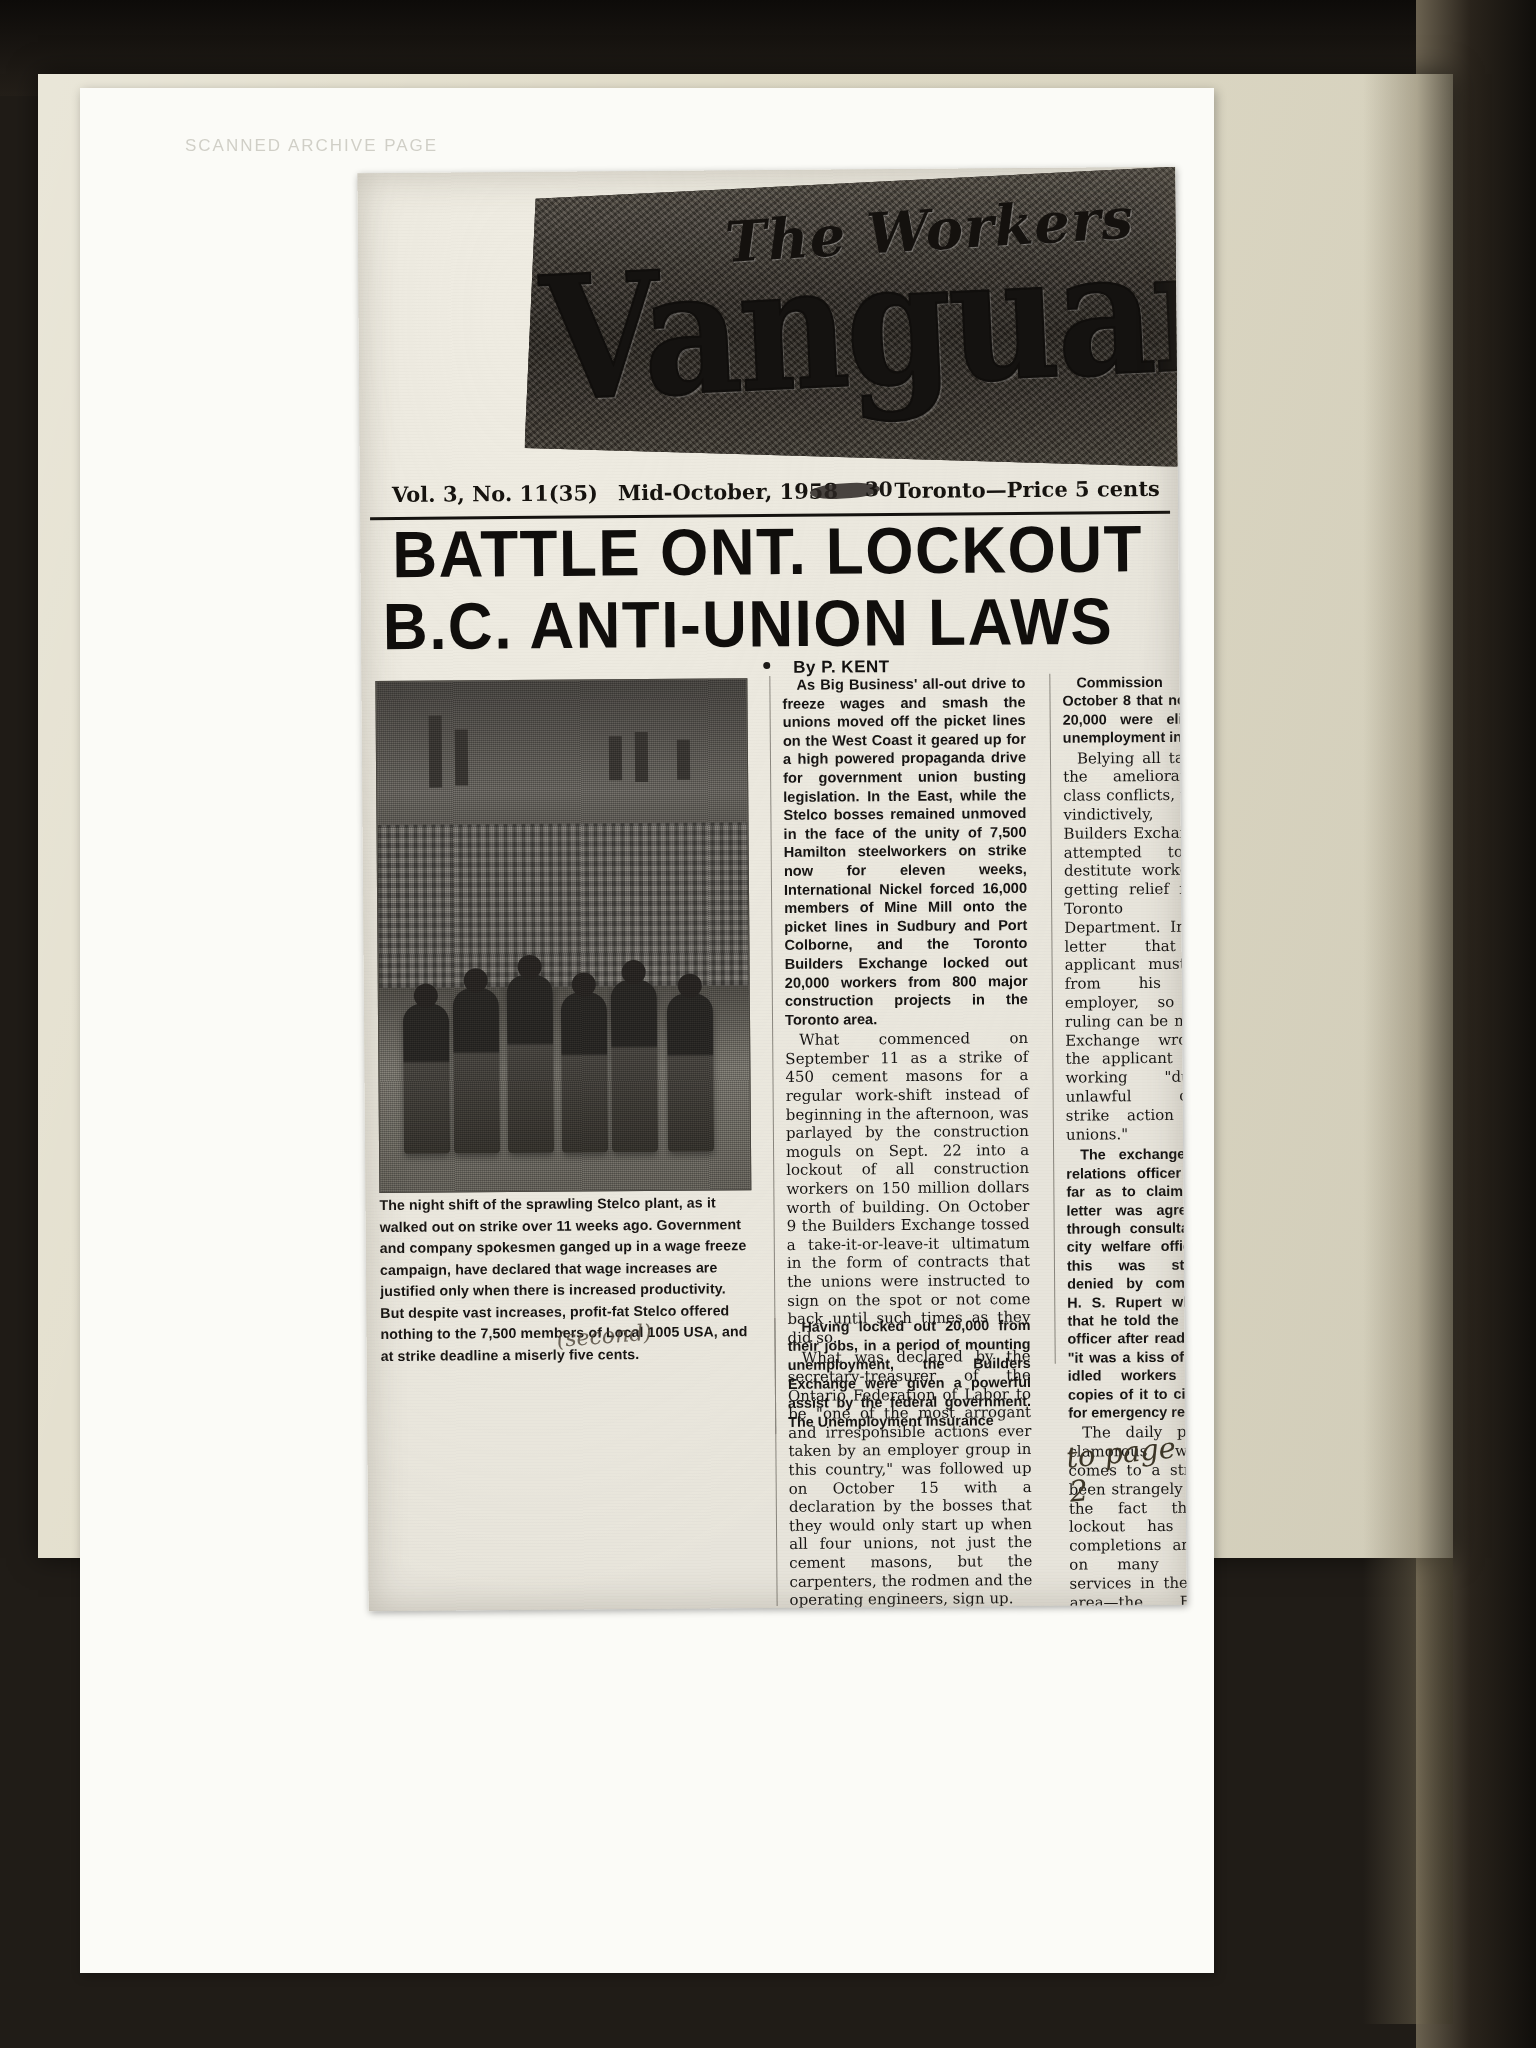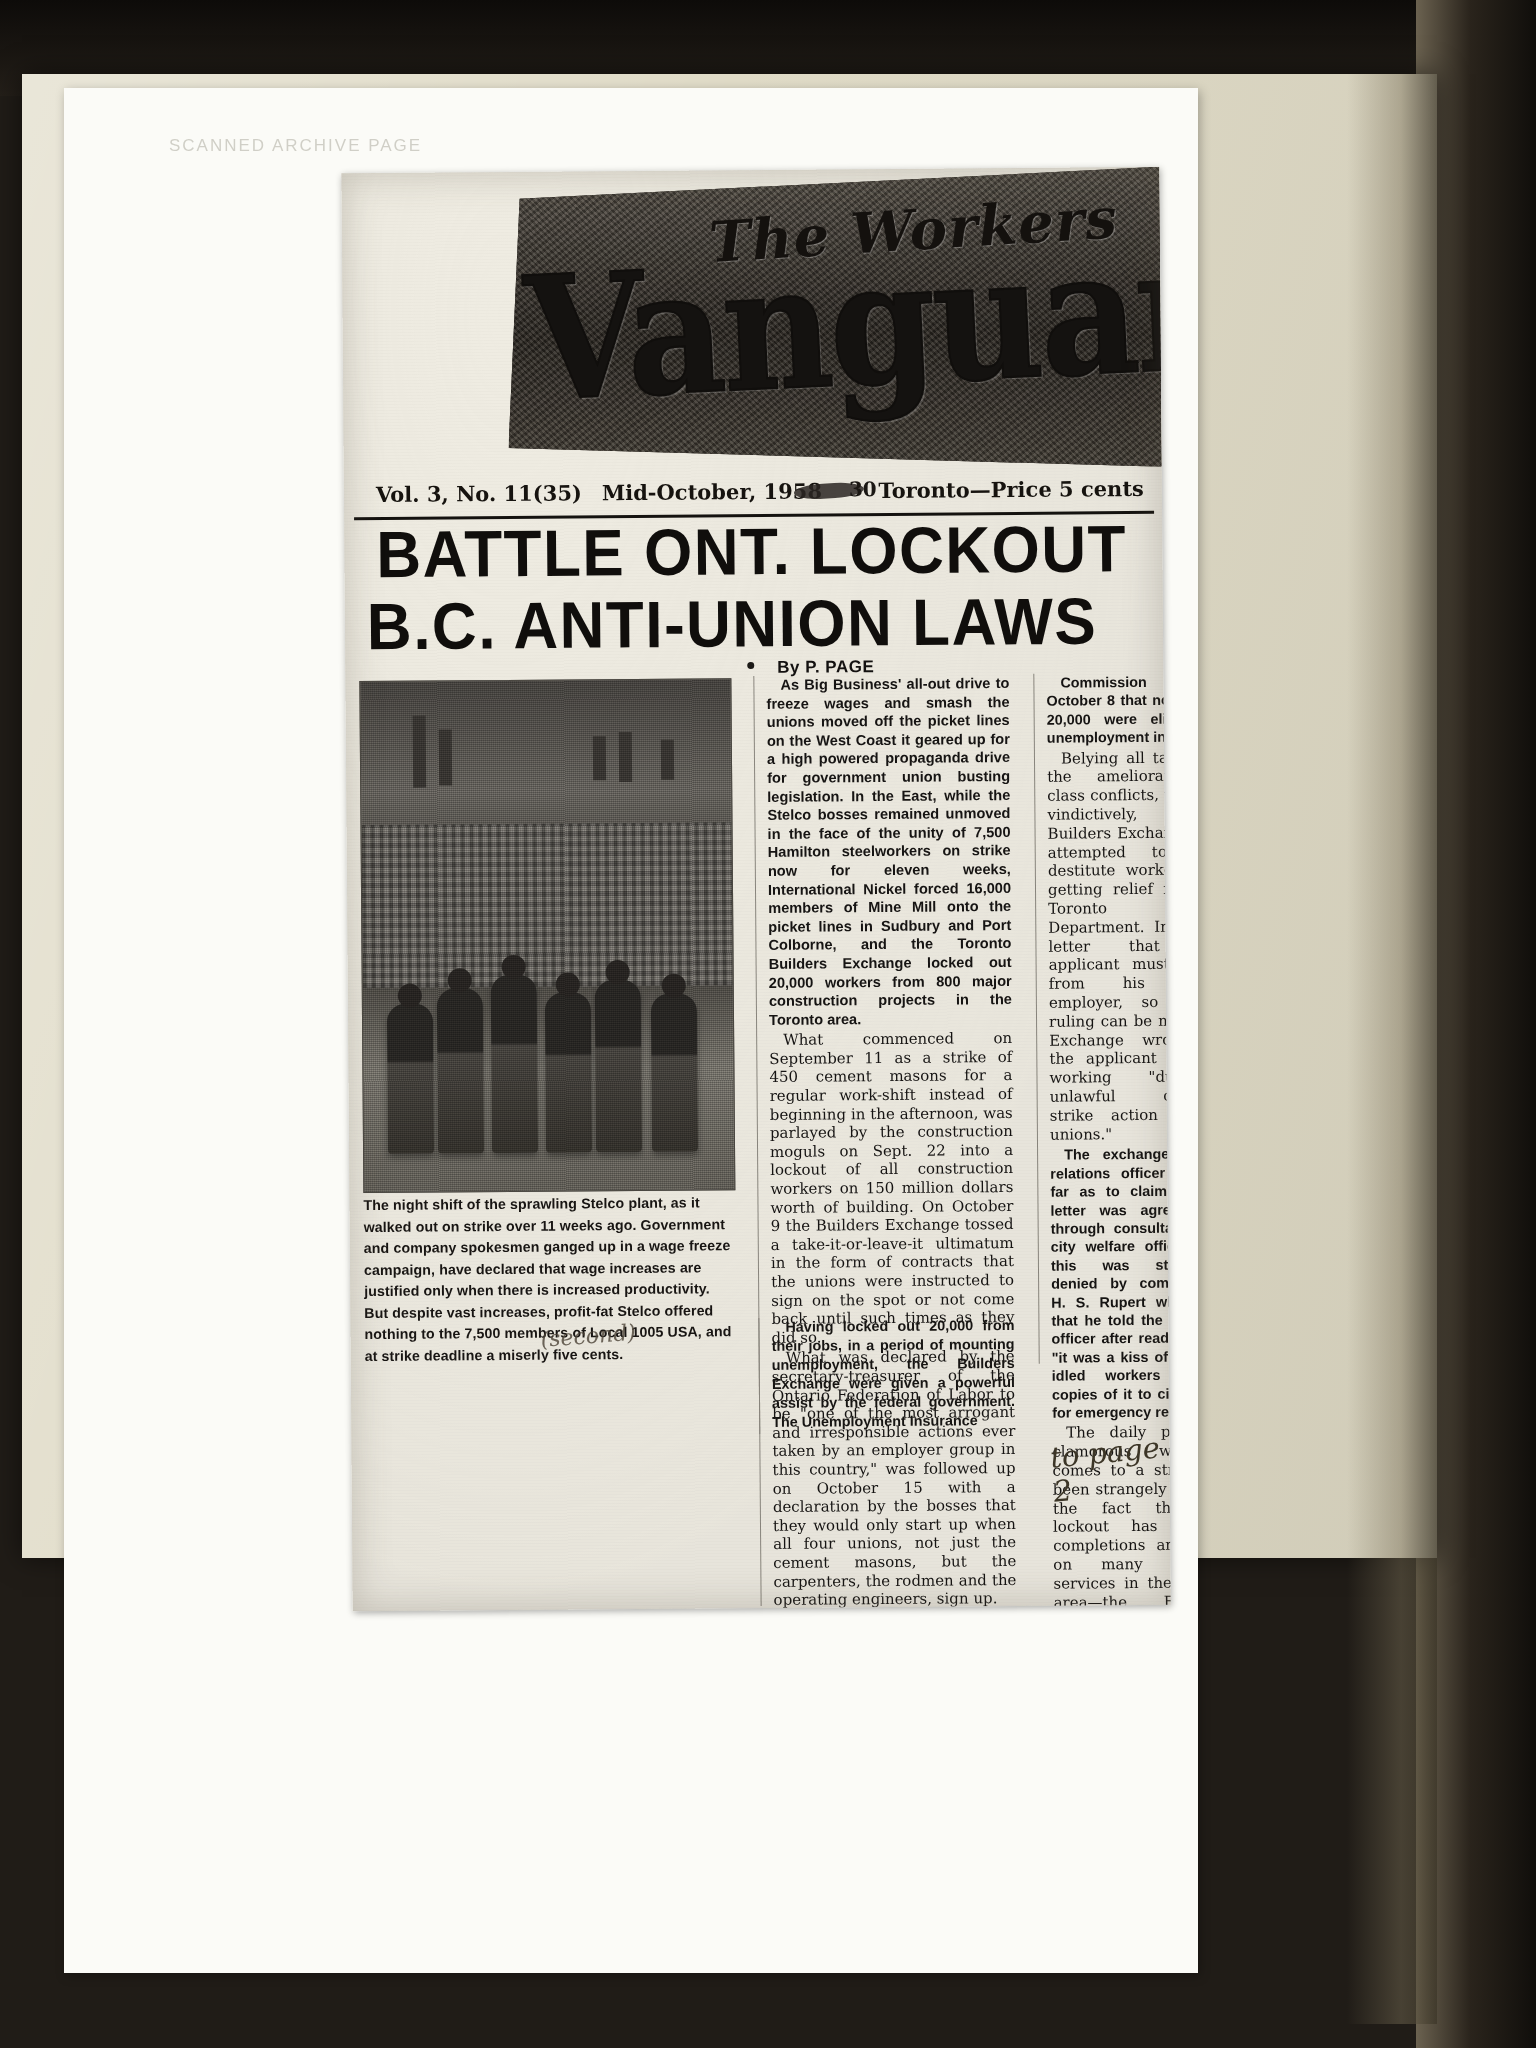--- a/index.html
+++ b/index.html
@@ -24,21 +24,21 @@
   .surround-top {
     position: absolute; left: 0; top: 0; width: 1536px; height: 96px;
     background: linear-gradient(180deg,#0d0b09 0%, #241f19 100%);
   }
   .surround-right {
     position: absolute; right: 0; top: 0; width: 120px; height: 2048px;
     background: linear-gradient(90deg,#6b6250 0%, #2a241c 45%, #100e0b 100%);
   }
   .album-page {
     position: absolute;
-    left: 22px; top: 74px;
+    left: 38px; top: 74px;
     width: 1415px; height: 1484px;
     background: #ded9c4;
     background-image:
       linear-gradient(105deg, rgba(255,255,255,0.35) 0%, rgba(255,255,255,0.05) 40%, rgba(0,0,0,0.06) 100%);
     box-shadow: 0 0 26px rgba(0,0,0,0.55);
   }
   .album-gutter {
     position: absolute;
     right: 0; top: 0; width: 90px; height: 1950px;
     background: linear-gradient(90deg, rgba(120,110,86,0.0) 0%, rgba(120,110,86,0.45) 60%, rgba(60,54,40,0.75) 100%);
@@ -356,21 +356,21 @@
         <span class="stamp-blob"></span>
         <span class="stampnum">30</span>
         <span class="price">Toronto—Price 5 cents</span>
       </div>
 
       <div class="headline">
         <span class="l1">BATTLE ONT. LOCKOUT</span>
         <span class="l2">B.C. ANTI-UNION LAWS</span>
       </div>
 
-      <div class="byline">By P. PAGE</div>
+      <div class="byline">By P. KENT</div>
       <div class="bullet-dot"></div>
 
       <div class="photo-wrap">
         <div class="photo-sky"></div>
         <div class="smokestack" style="left:52px;"></div>
         <div class="smokestack" style="left:78px; height:56px; top:48px;"></div>
         <div class="smokestack" style="left:232px; height:44px; top:56px;"></div>
         <div class="smokestack" style="left:258px; height:50px; top:52px;"></div>
         <div class="smokestack" style="left:300px; height:40px; top:60px;"></div>
         <div class="photo-wall"></div>

